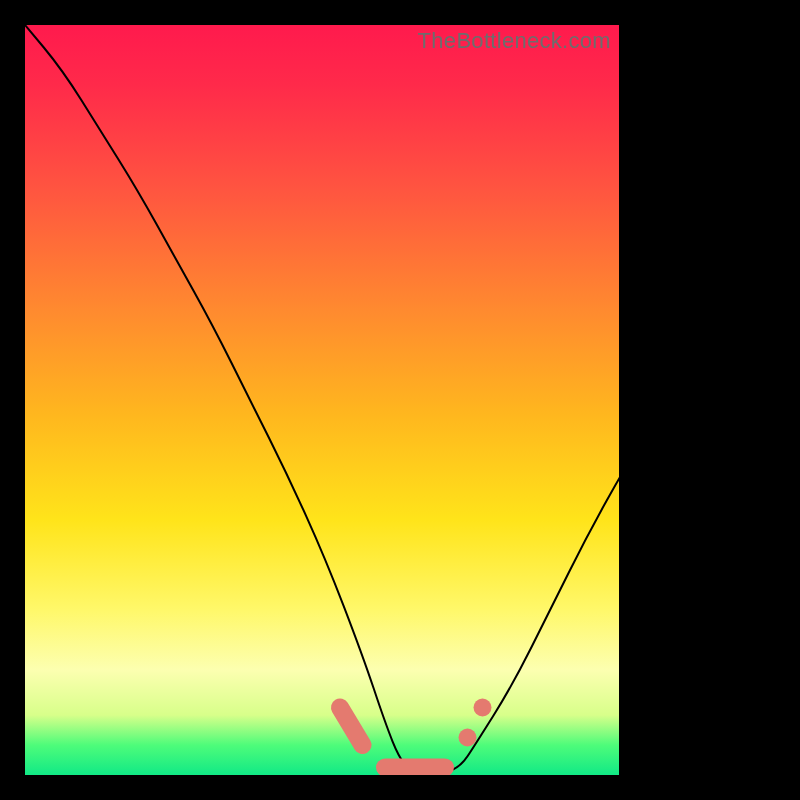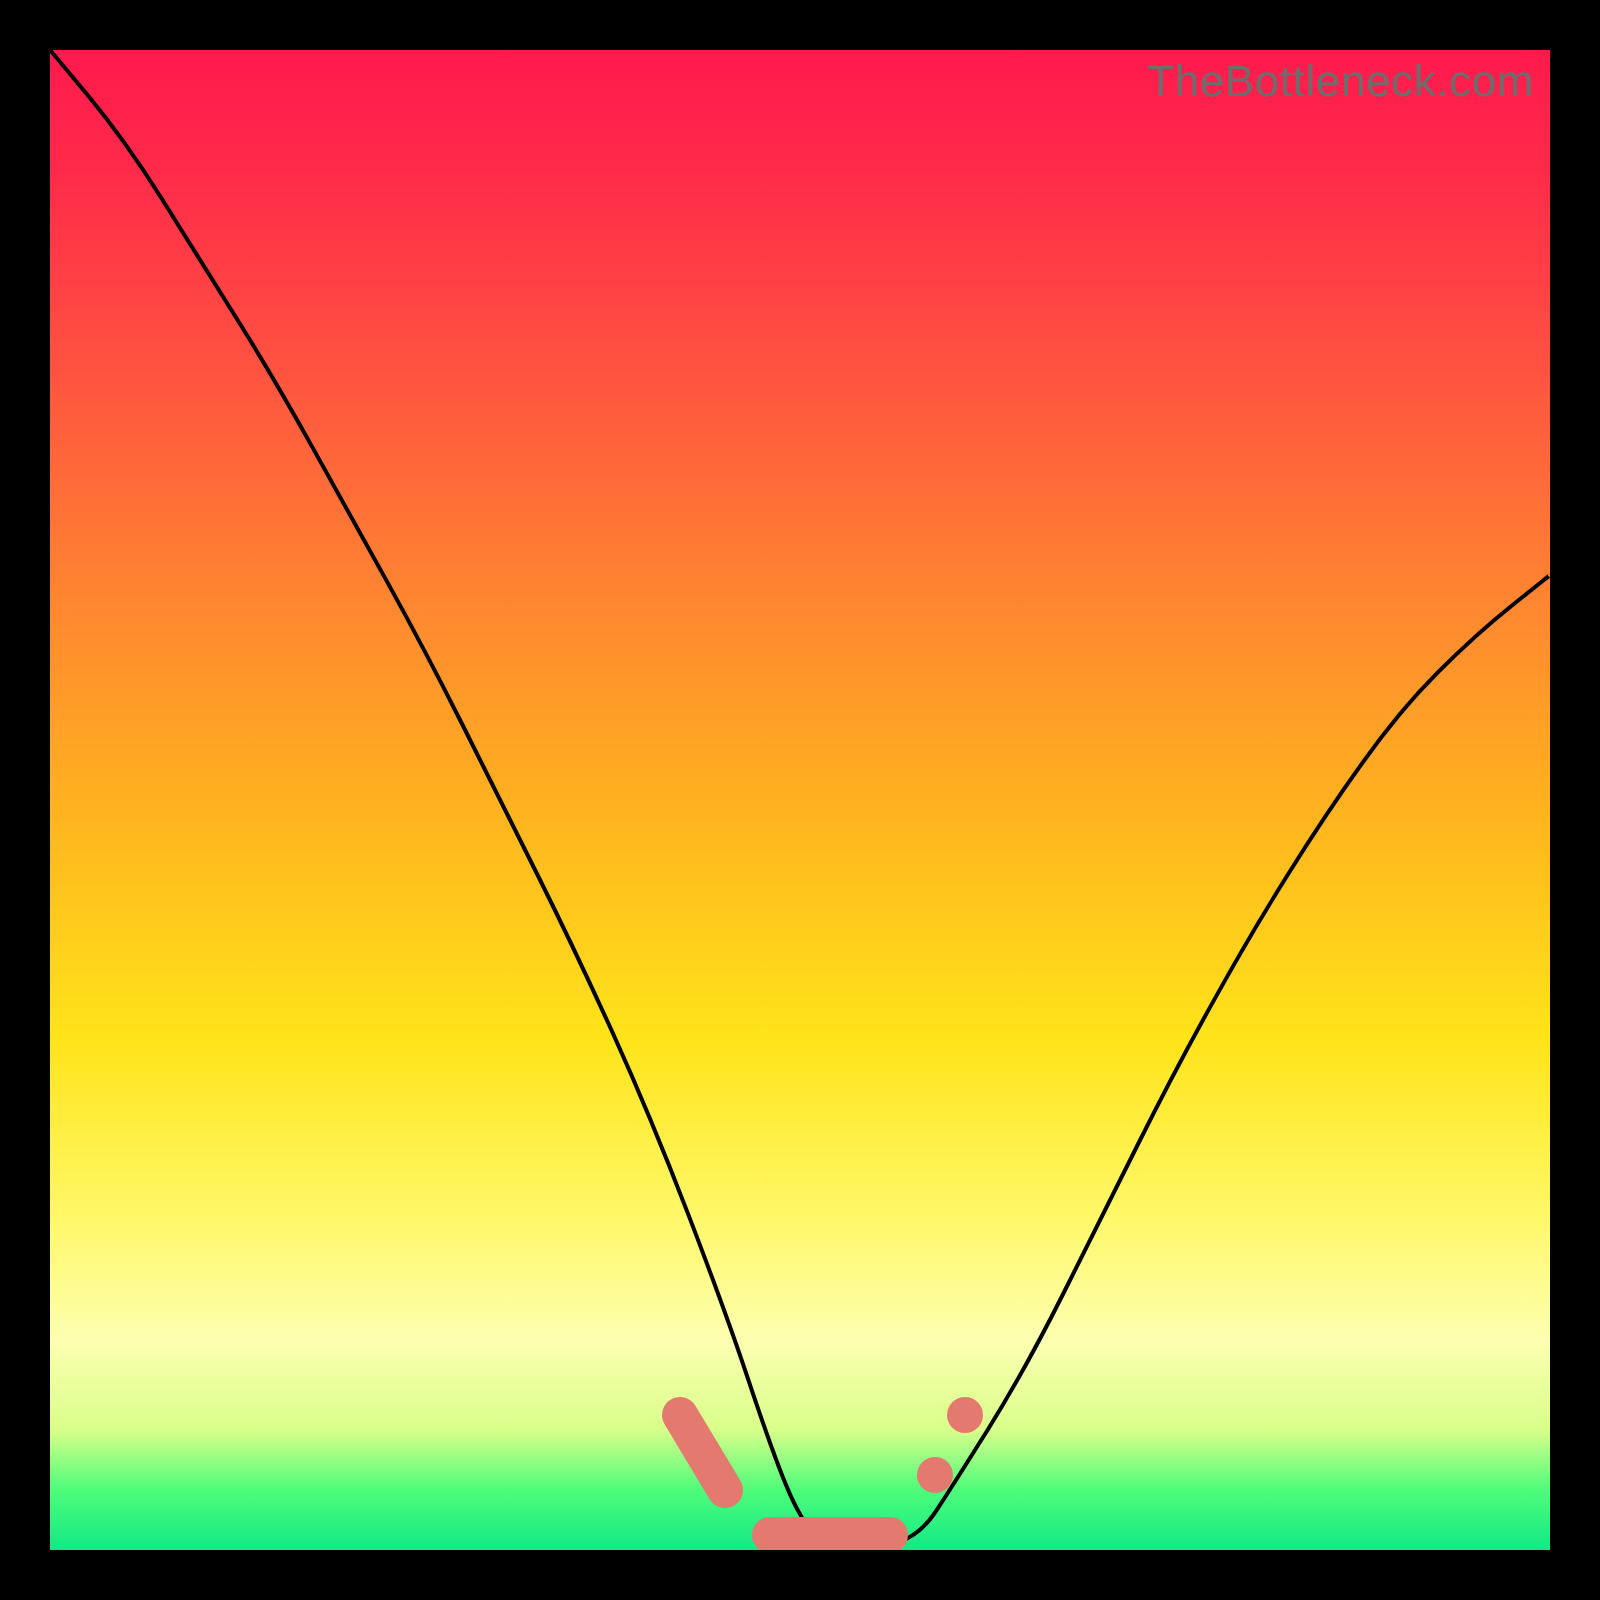--- a/index.html
+++ b/index.html
@@ -14,21 +14,21 @@
   .frame {
     position: relative;
     width: 800px;
     height: 800px;
     background: #000;
   }
   .plot-area {
     position: absolute;
     left: 25px;
     top: 25px;
-    width: 750px;
+    width: 594px;
     height: 750px;
     
     background: linear-gradient(
       to bottom,
       #ff1a4d 0%,
       #ff2a4a 8%,
       #ff5540 22%,
       #ff8a2f 38%,
       #ffb71e 52%,
       #ffe41a 66%,

